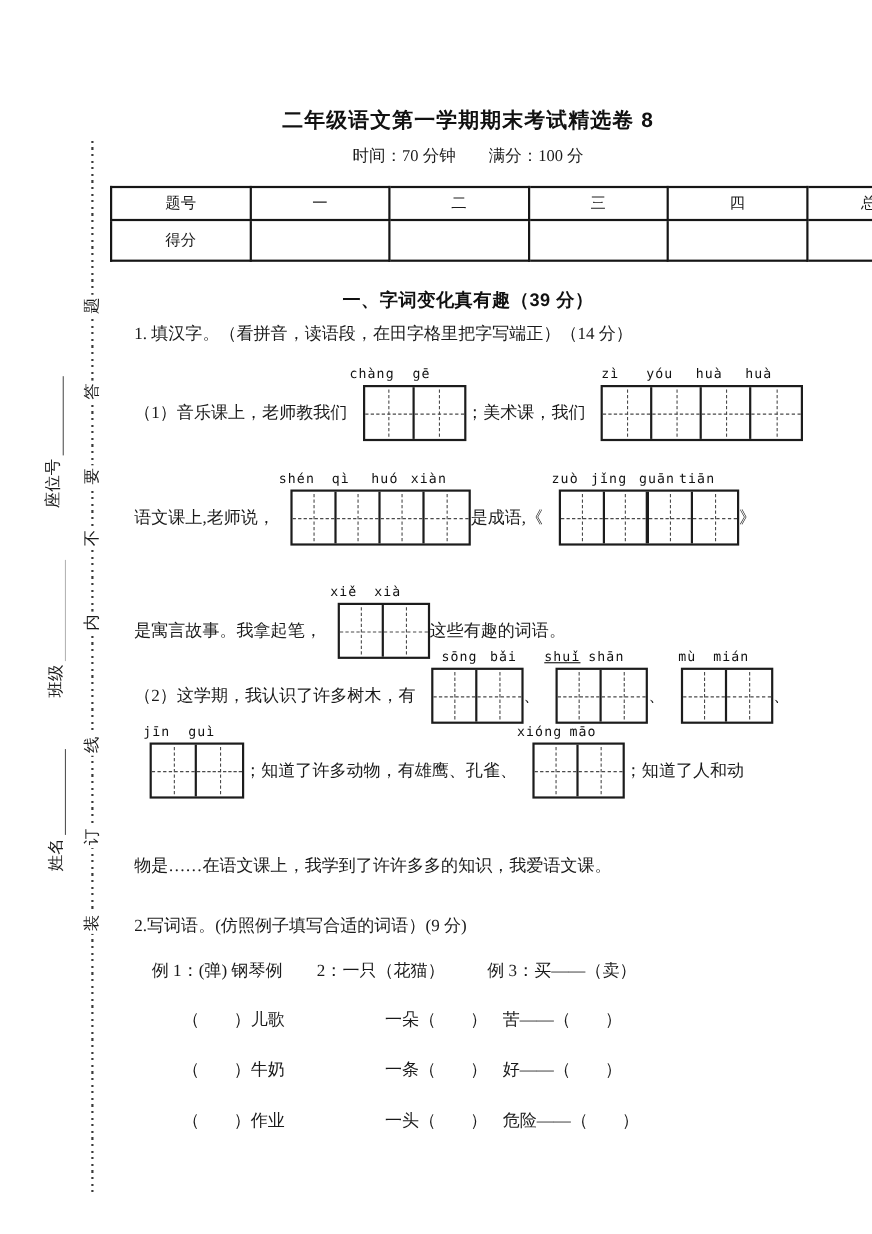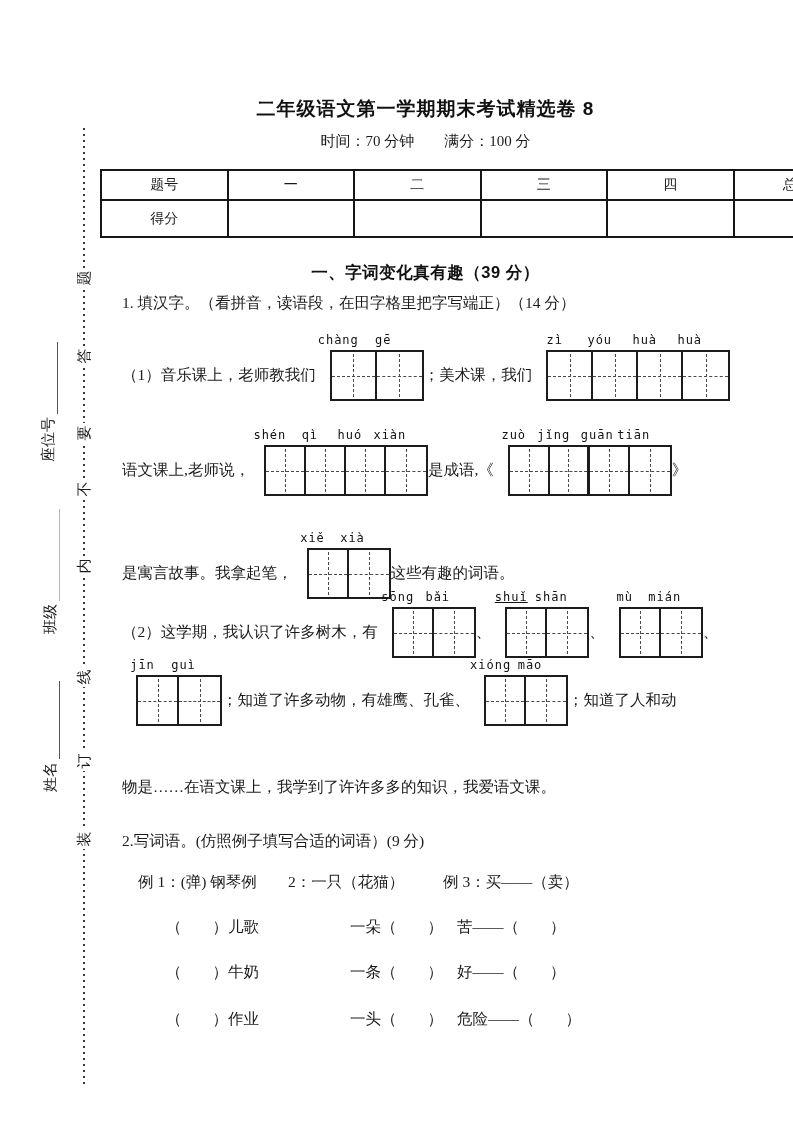--- a/index.html
+++ b/index.html
@@ -215,21 +215,21 @@
             <span class="tzg-cell" style="width: 40px;"></span>
           </span>
         </span>
       <span class="t">这些有趣的词语。</span>
     </div>
 
     <div class="qline mt8">
       <span class="t">（2）这学期，我认识了许多树木，有</span>
       <span class="tzg">
           <span class="pinyin-row">
-            <span class="pinyin-syl" style="width: 40px;">sōng</span>
+            <span class="pinyin-syl" style="width: 40px; margin-left: 20px;">sōng</span>
             <span class="pinyin-syl" style="width: 40px;">bǎi</span>
           </span>
           <span class="tzg-cells">
             <span class="tzg-cell" style="width: 40px;"></span>
             <span class="tzg-cell" style="width: 40px;"></span>
           </span>
         </span>
       <span class="t">、</span>
       <span class="tzg">
           <span class="pinyin-row">

